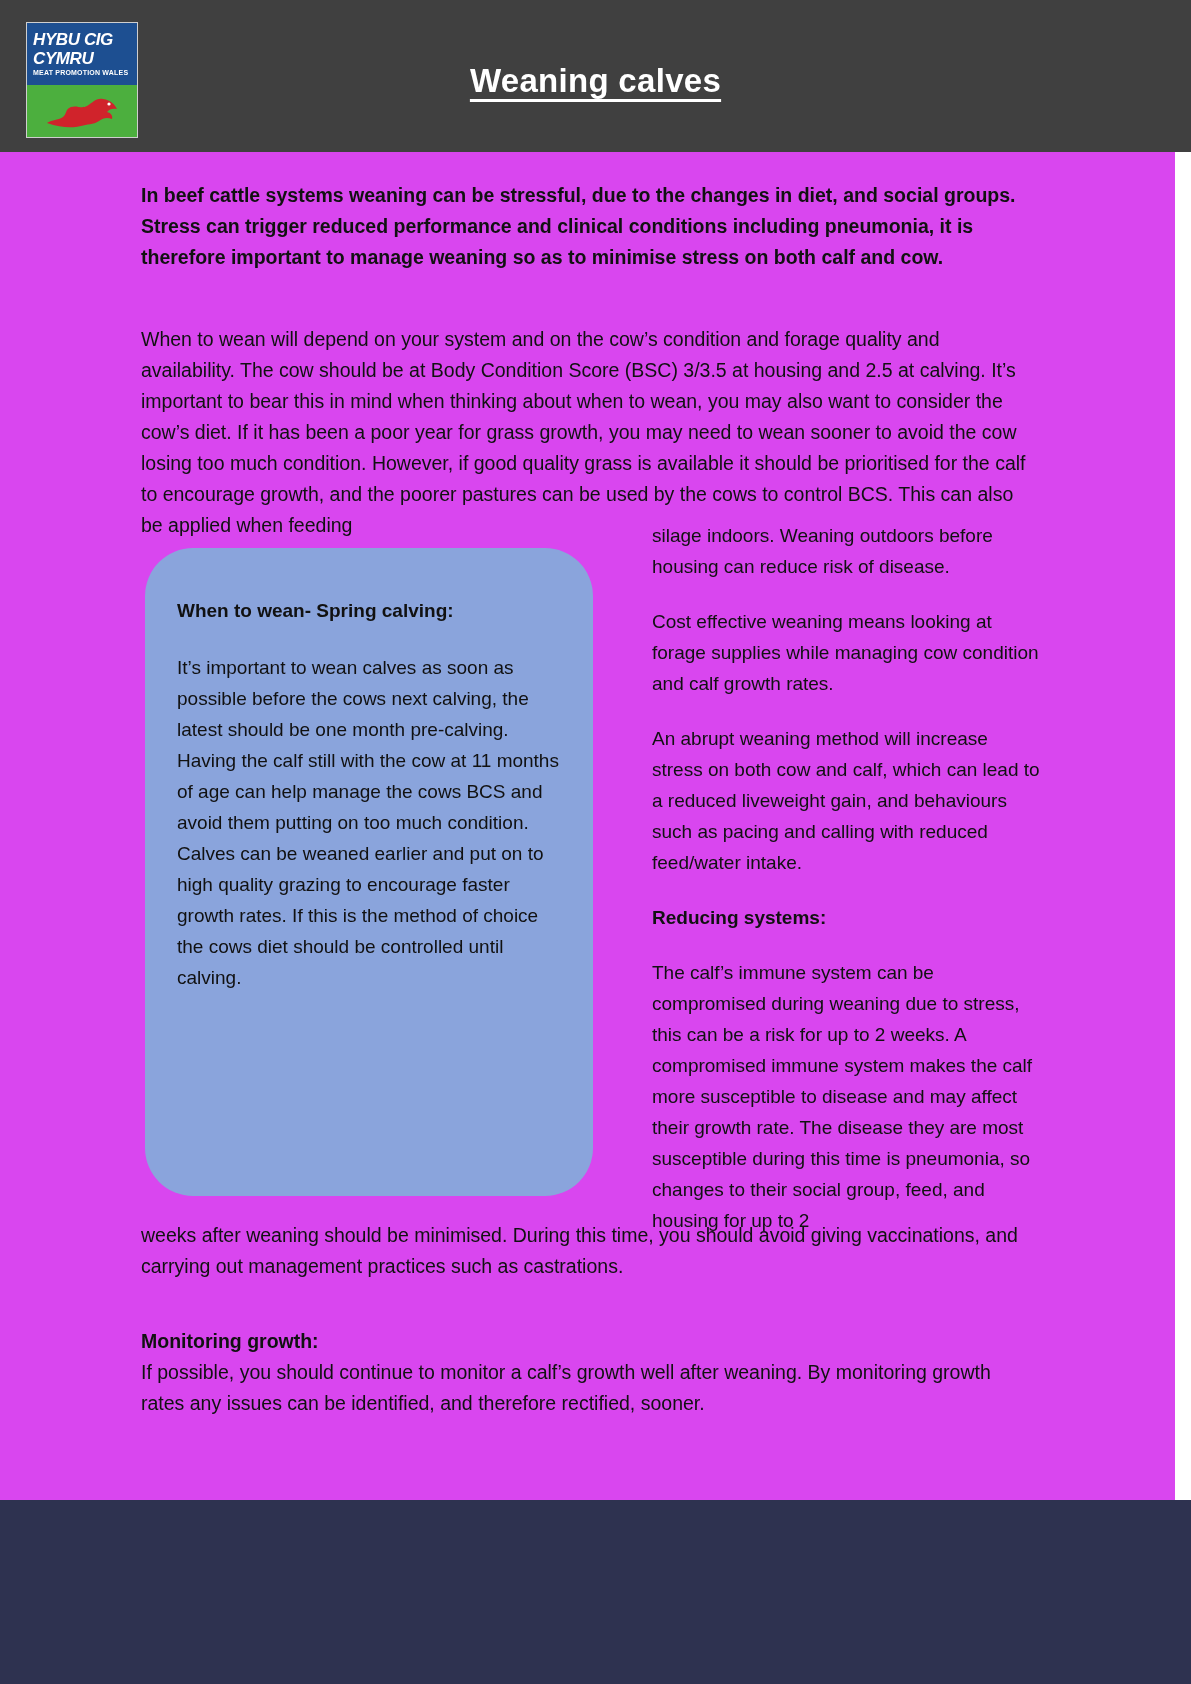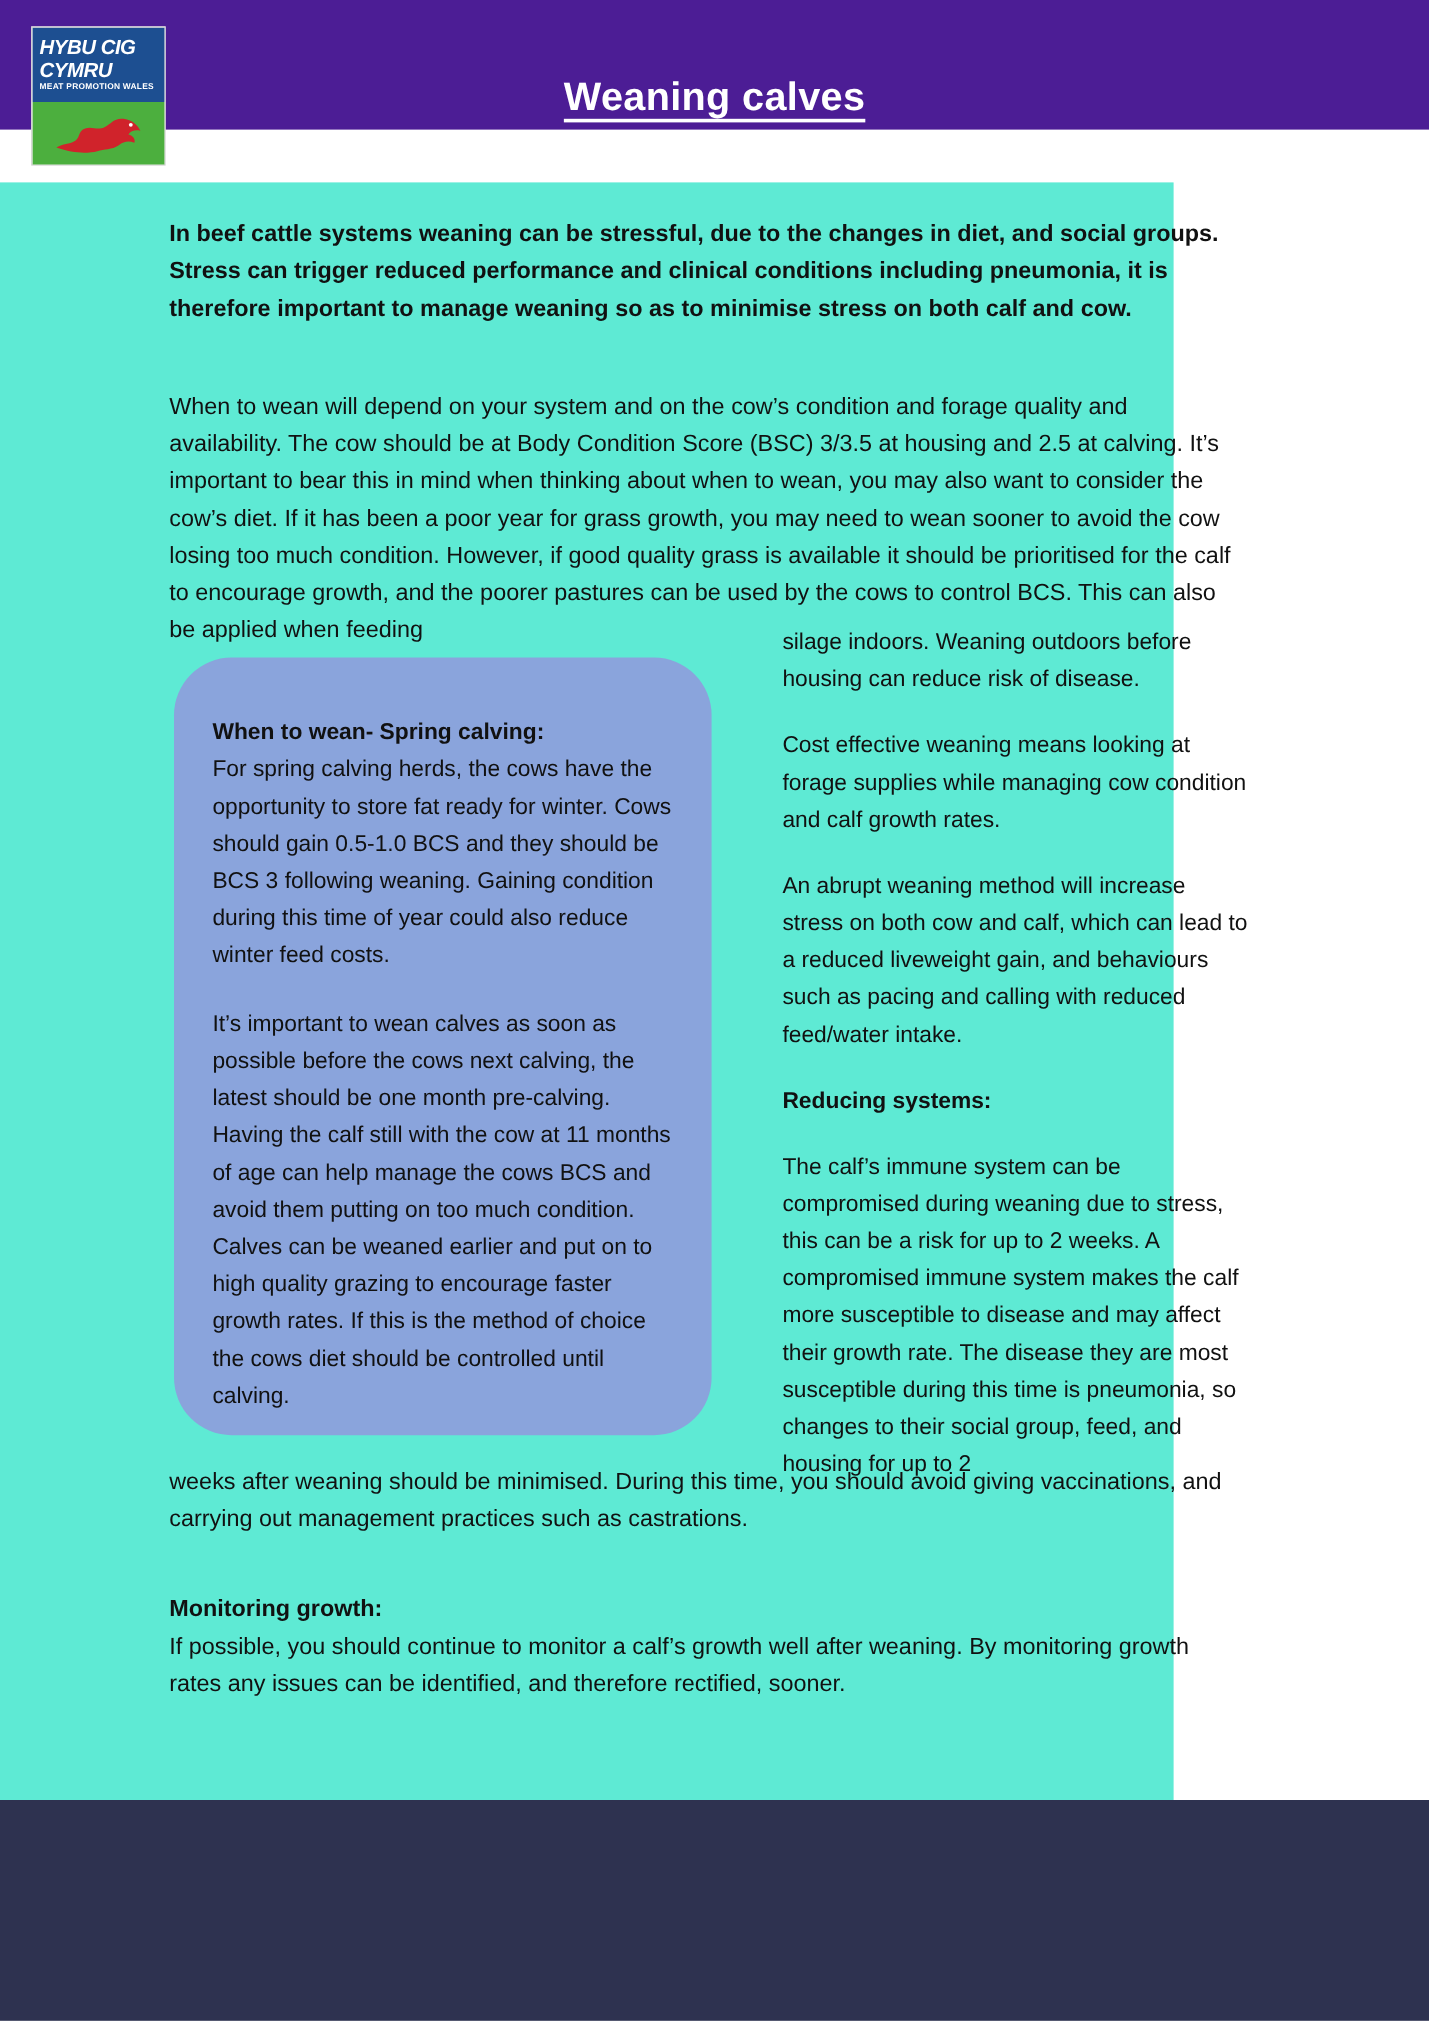--- a/index.html
+++ b/index.html
@@ -15,22 +15,22 @@
     font-family: "Liberation Sans", sans-serif;
     color: #1a1a1a;
     overflow: hidden;
   }
 
   
   .header {
     position: absolute;
     top: 0; left: 0;
     width: 1191px;
-    height: 108px;
-    background: #4c1d95;
+    height: 152px;
+    background: #404040;
   }
   .header-title {
     position: absolute;
     left: 0;
     top: 62px;
     width: 1191px;
     text-align: center;
     color: #ffffff;
     font-size: 33px;
     font-weight: bold;
@@ -86,23 +86,23 @@
     position: absolute;
     left: 16px; top: 70px;
     width: 78px; height: 38px;
   }
 
   
   .content {
     position: absolute;
     left: 0;
     top: 152px;
-    width: 978px;
+    width: 1175px;
     height: 1348px;
-    background: #5eead4;
+    background: #d946ef;
   }
 
   .intro {
     position: absolute;
     left: 141px;
     top: 28px;
     width: 895px;
     font-size: 19.5px;
     font-weight: bold;
     line-height: 31px;
@@ -217,21 +217,20 @@
 </div>
 
 <div class="content">
 
   <div class="intro">In beef cattle systems weaning can be stressful, due to the changes in diet, and social groups. Stress can trigger reduced performance and clinical conditions including pneumonia, it is therefore important to manage weaning so as to minimise stress on both calf and cow.</div>
 
   <div class="body-top">When to wean will depend on your system and on the cow’s condition and forage quality and availability. The cow should be at Body Condition Score (BSC) 3/3.5 at housing and 2.5 at calving. It’s important to bear this in mind when thinking about when to wean, you may also want to consider the cow’s diet. If it has been a poor year for grass growth, you may need to wean sooner to avoid the cow losing too much condition. However, if good quality grass is available it should be prioritised for the calf to encourage growth, and the poorer pastures can be used by the cows to control BCS. This can also be applied when feeding</div>
 
   <div class="blue-box">
     <div class="blue-head">When to wean- Spring calving:</div>
-    <div class="blue-text">For spring calving herds, the cows have the opportunity to store fat ready for winter. Cows should gain 0.5-1.0 BCS and they should be BCS 3 following weaning.  Gaining condition during this time of year could also reduce winter feed costs.</div>
     <div class="blue-gap"></div>
     <div class="blue-text">It’s important to wean calves as soon as possible before the cows next calving, the latest should be one month pre-calving. Having the calf still with the cow at 11 months of age can help manage the cows BCS and avoid them putting on too much condition. Calves can be weaned earlier and put on to high quality grazing to encourage faster growth rates. If this is the method of choice the cows diet should be controlled until calving.</div>
   </div>
 
   <div class="right-col">
     <p>silage indoors.  Weaning outdoors before housing can reduce risk of disease.</p>
     <p>Cost effective weaning means looking at forage supplies while managing cow condition and calf growth rates.</p>
     <p>An abrupt weaning method will increase stress on both cow and calf, which can lead to a reduced liveweight gain, and behaviours such as pacing and calling with reduced feed/water intake.</p>
     <p class="right-head">Reducing systems:</p>
     <p>The calf’s immune system can be compromised during weaning due to stress, this can be a risk for up to 2 weeks. A compromised immune system makes the calf more susceptible to disease and may affect their growth rate. The disease they are most susceptible during this time is pneumonia, so changes to their social group, feed, and housing for up to 2</p>

